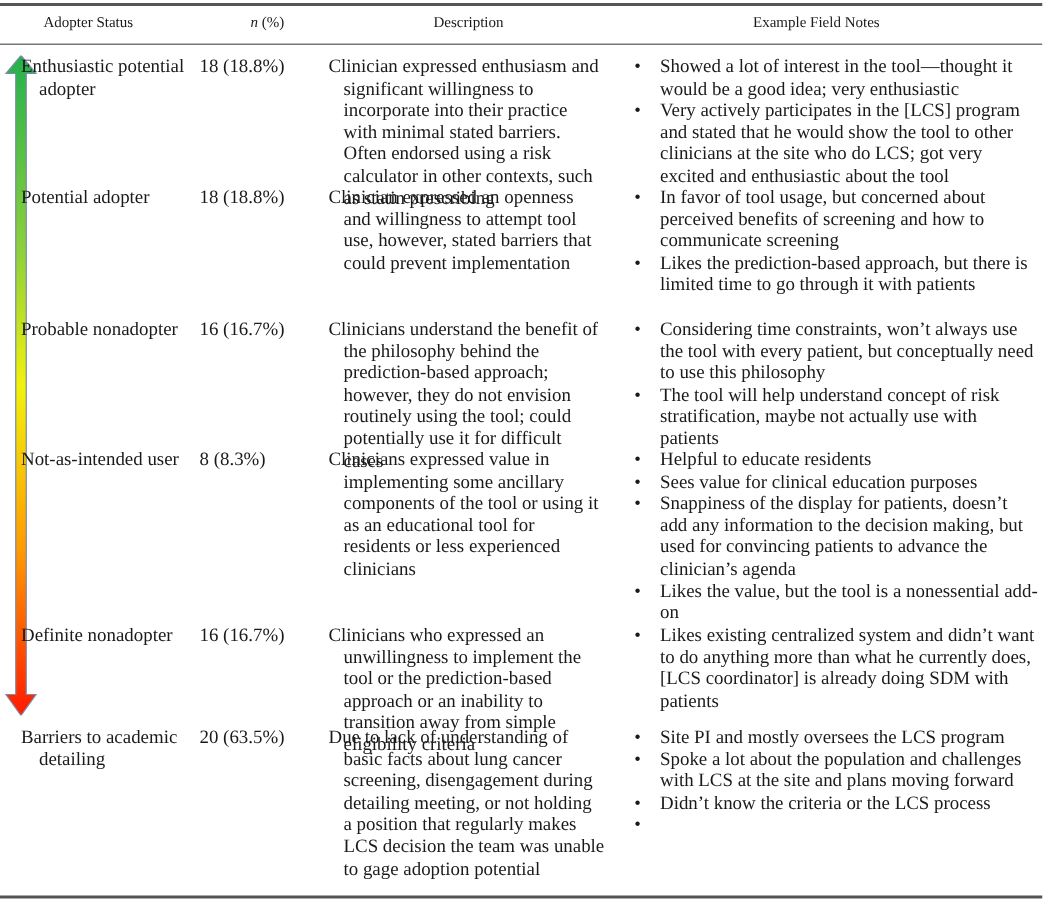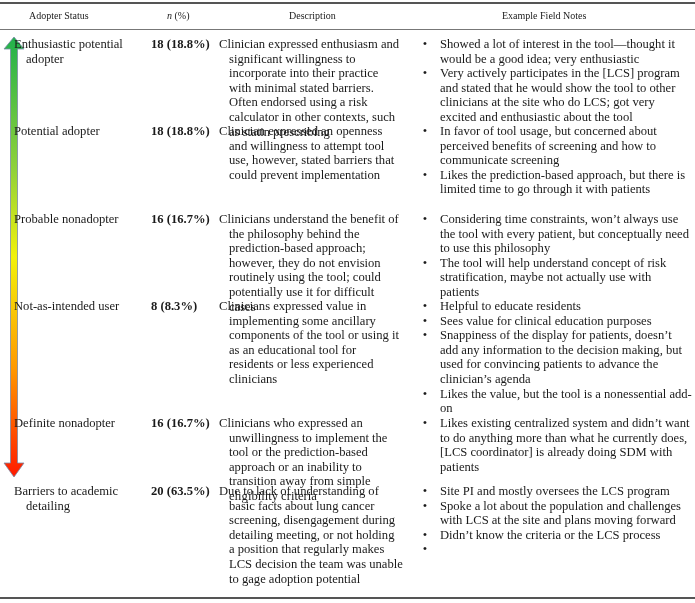--- a/index.html
+++ b/index.html
@@ -7,21 +7,21 @@
       font-family: "Liberation Serif", "DejaVu Serif", serif; color: #1a1a1a; font-size: 12.6px; line-height: 14.6px; }
     .rule { position: absolute; left: 0; width: 695px; background: #555; }
     .rule-top { top: 2px; height: 2px; }
     .rule-head { top: 29px; height: 1px; background:#777; }
     .rule-bottom { top: 597px; height: 2px; }
     .hdr { position: absolute; top: 9px; font-weight: normal; font-size: 10px; }
     .row { position: absolute; left: 0; width: 695px; }
     .cell { position: absolute; top: 0; }
     .c-status { left: 14px; width: 118px; font-family: Liberation Serif, serif; }
     .c-status .hang { padding-left: 12px; text-indent: -12px; }
-    .c-n { left: 151px; width: 66px; font-weight: bold; }
+    .c-n { left: 133px; width: 66px; }
     .c-desc { left: 219px; width: 184px; }
     .c-desc .hang { padding-left: 10px; text-indent: -10px; }
     .c-notes { left: 420px; width: 272px; }
     .note { position: relative; padding-left: 20px; }
     .bullet { position: absolute; left: 0; top: 0; width: 10px; text-align: center; }
     .arrow { position: absolute; left: 3px; top: 37px; width: 22px; height: 440px; }
   </style>
 </head>
 <body>
 

